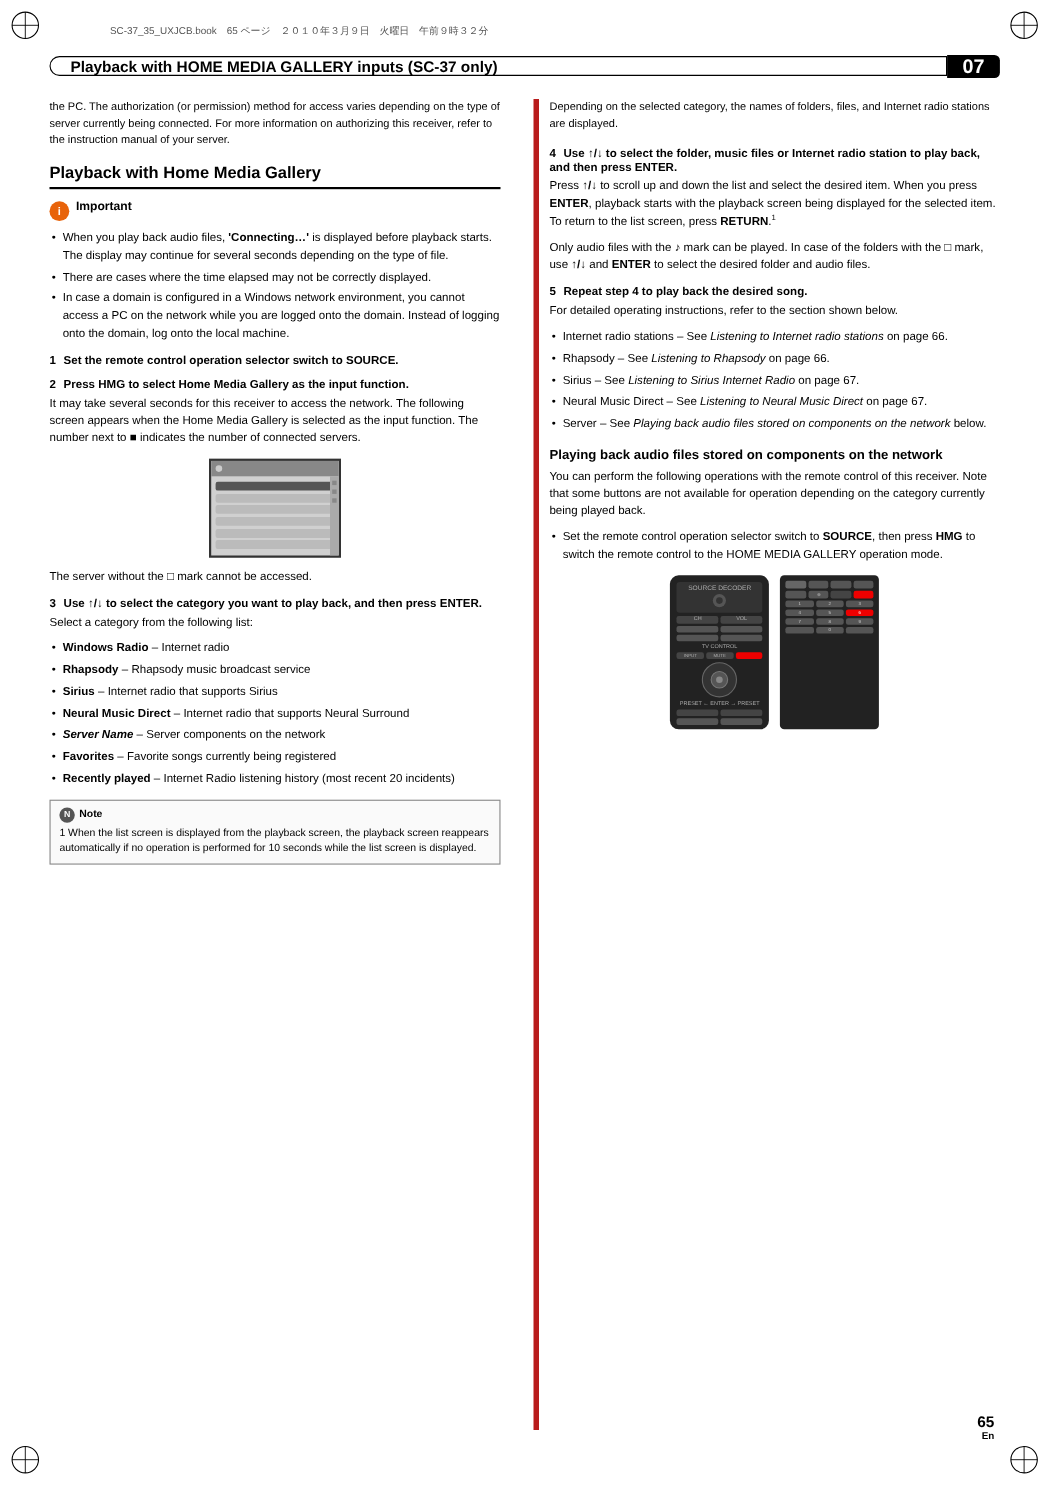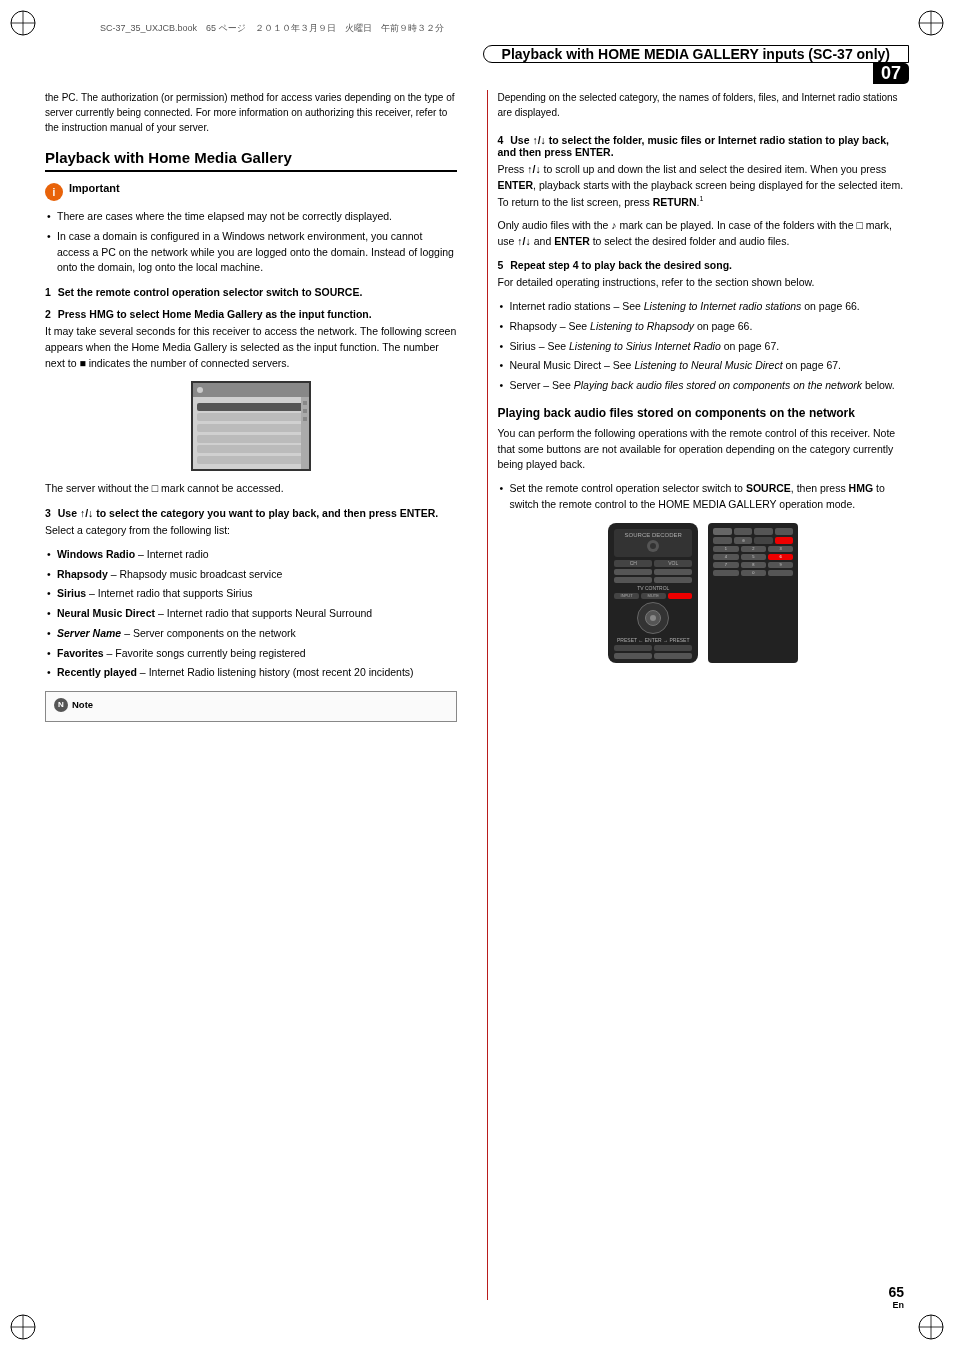--- a/index.html
+++ b/index.html
@@ -25,43 +25,42 @@
     .corner-br { bottom: 8px; right: 8px; }
     .corner-mark svg { width: 30px; height: 30px; }
 
     
     .header-bar {
       position: absolute;
       top: 45px;
       left: 45px;
       right: 45px;
       display: flex;
-      align-items: flex-end;
+      align-items: center;
       height: 30px;
-      flex-direction: column;
     }
     .header-title-box {
       border: 1.5px solid #000;
       border-radius: 15px 0 0 15px;
       padding: 0 18px;
       display: flex;
       align-items: center;
       flex: 1;
       background: #fff;
     }
     .header-title-box span {
       font-size: 14px;
       font-weight: bold;
     }
     .header-chapter-box {
       background: #000;
       color: #fff;
       font-size: 18px;
       font-weight: bold;
-      width: 36px;
+      width: 48px;
       display: flex;
       align-items: center;
       justify-content: center;
       border-radius: 0 5px 5px 0;
     }
 
     
     .print-info {
       position: absolute;
       top: 22px;
@@ -84,21 +83,21 @@
     
     .left-col {
       flex: 1;
       padding-right: 10px;
     }
 
     
     .right-col {
       flex: 1;
       padding-left: 10px;
-      border-left: 1px solid #b91c1c;
+      border-left: 5px solid #b91c1c;
     }
 
     .intro-text {
       font-size: 10px;
       line-height: 1.5;
       margin-bottom: 14px;
     }
 
     .section-title {
       font-size: 15px;
@@ -350,20 +349,21 @@
     <p class="intro-text">the PC. The authorization (or permission) method for access varies depending on the type of server currently being connected. For more information on authorizing this receiver, refer to the instruction manual of your server.</p>
 
     <div class="section-title">Playback with Home Media Gallery</div>
 
     <div class="important-box">
       <div class="important-icon">i</div>
       <span class="important-label">Important</span>
     </div>
 
     <ul class="bullet-list">
+      <li>When you play back audio files, <span class="bold">'Connecting…'</span> is displayed before playback starts. The display may continue for several seconds depending on the type of file.</li>
       <li>There are cases where the time elapsed may not be correctly displayed.</li>
       <li>In case a domain is configured in a Windows network environment, you cannot access a PC on the network while you are logged onto the domain. Instead of logging onto the domain, log onto the local machine.</li>
     </ul>
 
     <p class="step-heading"><span class="step-num">1</span> Set the remote control operation selector switch to <span class="bold">SOURCE.</span></p>
 
     <p class="step-heading"><span class="step-num">2</span> Press <span class="bold">HMG</span> to select Home Media Gallery as the input function.</p>
     <p class="step-body">It may take several seconds for this receiver to access the network. The following screen appears when the Home Media Gallery is selected as the input function. The number next to ■ indicates the number of connected servers.</p>
 
     <div class="screen-container">
@@ -400,20 +400,21 @@
       <li><span class="bold-italic">Server Name</span> – Server components on the network</li>
       <li><span class="bold">Favorites</span> – Favorite songs currently being registered</li>
       <li><span class="bold">Recently played</span> – Internet Radio listening history (most recent 20 incidents)</li>
     </ul>
 
     <div class="note-box">
       <div class="note-header">
         <div class="note-icon">N</div>
         <span class="bold">Note</span>
       </div>
+      <span>1 When the list screen is displayed from the playback screen, the playback screen reappears automatically if no operation is performed for 10 seconds while the list screen is displayed.</span>
     </div>
   </div>
 
   <div class="right-col">
 
     <p class="intro-text">Depending on the selected category, the names of folders, files, and Internet radio stations are displayed.</p>
 
     <p class="step-heading"><span class="step-num">4</span> Use <span class="bold">↑/↓</span> to select the folder, music files or Internet radio station to play back, and then press <span class="bold">ENTER.</span></p>
     <p class="step-body">
       Press <span class="bold">↑/↓</span> to scroll up and down the list and select the desired item. When you press <span class="bold">ENTER</span>, playback starts with the playback screen being displayed for the selected item. To return to the list screen, press <span class="bold">RETURN</span>.<sup>1</sup>

